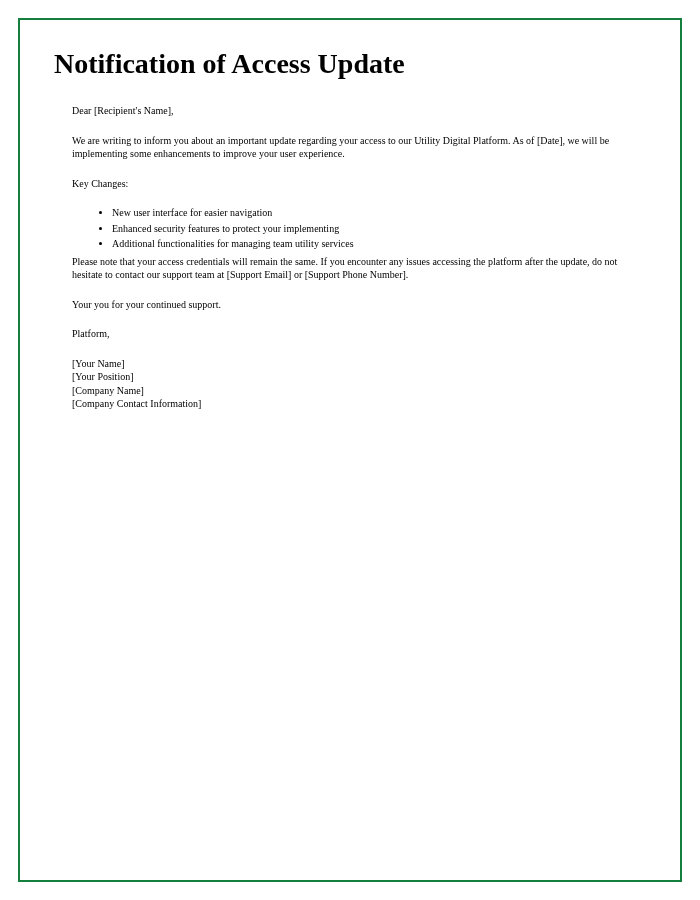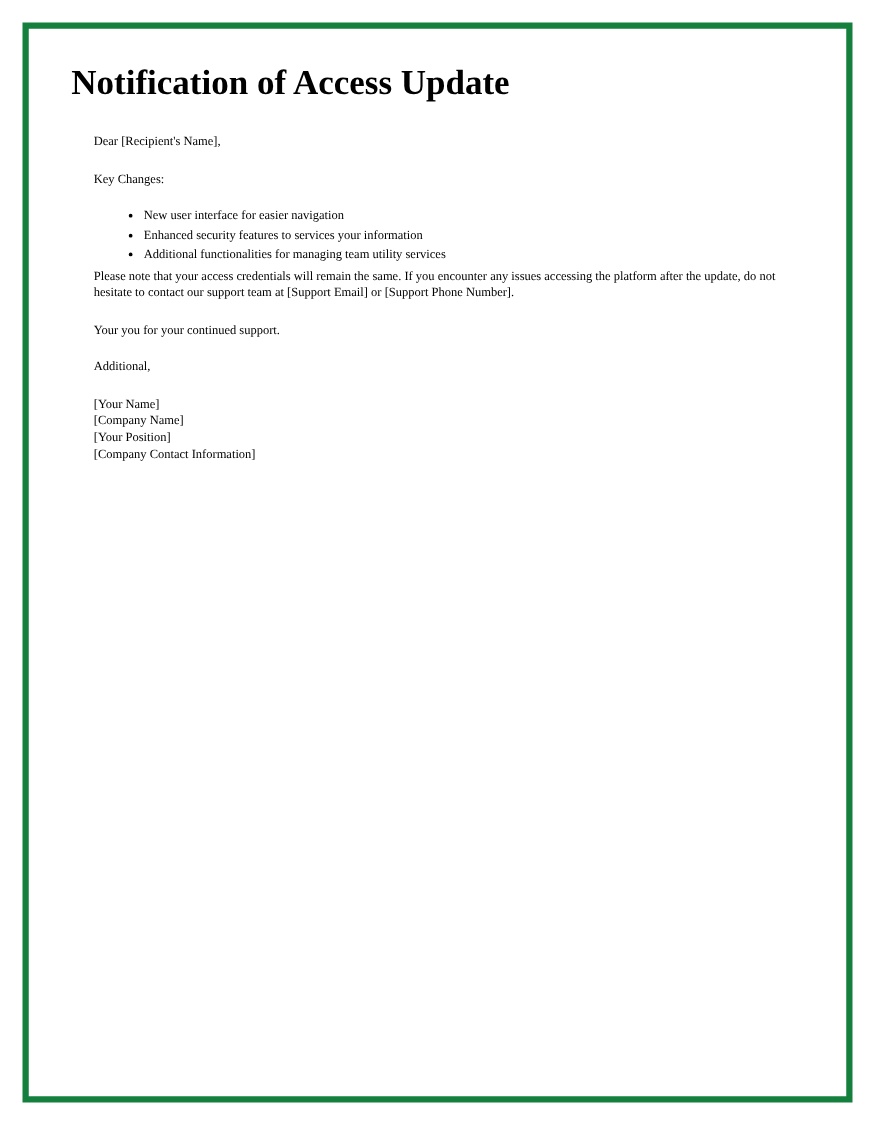--- a/index.html
+++ b/index.html
@@ -8,21 +8,21 @@
       box-sizing: border-box;
     }
     body {
       font-family: "Times New Roman", Times, serif;
       background: #fff;
       width: 700px;
       height: 900px;
       padding: 18px;
     }
     .document-frame {
-      border: 5px solid #15803d;
+      border: 2px solid #15803d;
       width: 100%;
       height: 100%;
       padding: 28px 34px;
     }
     h1 {
       font-size: 28px;
       font-weight: bold;
       margin-bottom: 24px;
     }
     .content {
@@ -47,29 +47,30 @@
       line-height: 1.35;
     }
   </style>
 </head>
 <body>
 
 <div class="document-frame">
   <h1>Notification of Access Update</h1>
   <div class="content">
     <p>Dear [Recipient's Name],</p>
+    <p>We are writing to inform you about an important update regarding your access to our Utility Digital Platform. As of [Date], we will be implementing some enhancements to improve your user experience.</p>
     <p>Key Changes:</p>
     <ul>
       <li>New user interface for easier navigation</li>
-      <li>Enhanced security features to services your information</li>
+      <li>Enhanced security features to protect your implementing</li>
       <li>Additional functionalities for managing team utility services</li>
     </ul>
     <p>Please note that your access credentials will remain the same. If you encounter any issues accessing the platform after the update, do not hesitate to contact our support team at [Support Email] or [Support Phone Number].</p>
     <p>Your you for your continued support.</p>
-    <p>Additional,</p>
+    <p>Platform,</p>
     <div class="signature-block">
       <div>[Your Name]</div>
+      <div>[Your Position]</div>
       <div>[Company Name]</div>
-      <div>[Your Position]</div>
       <div>[Company Contact Information]</div>
     </div>
   </div>
 </div>
 
 </body></html>

